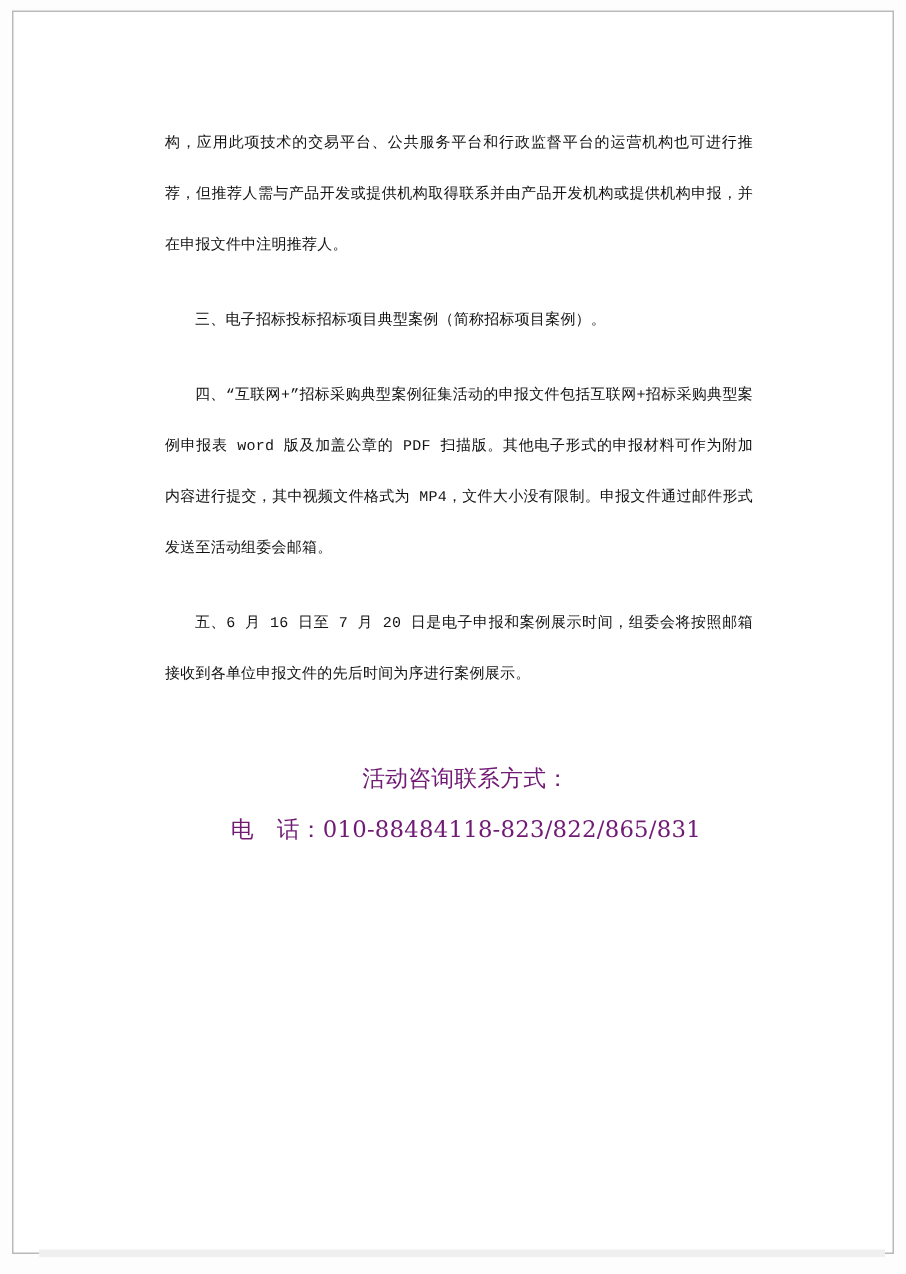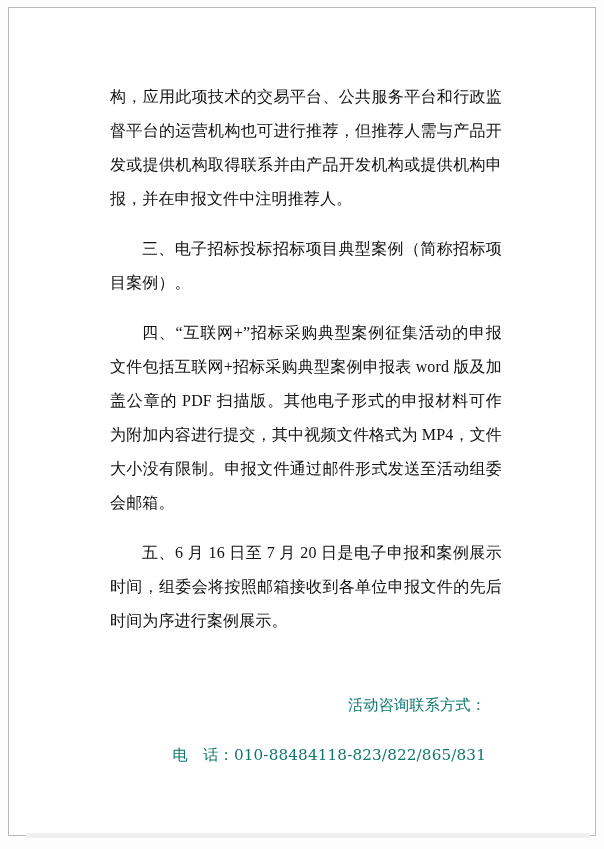--- a/index.html
+++ b/index.html
@@ -41,44 +41,44 @@
     background: #efefef;
   }
   .content {
     position: absolute;
     left: 101px;
     top: 72px;
     width: 392px;
   }
   p.para {
     margin: 0;
-    font-family: Liberation Serif, serif;
-    font-size: 16px;
+    font-family: Liberation Mono, monospace;
+    font-size: 10px;
     line-height: 34px;
     color: #121212;
     text-align: justify;
     text-justify: inter-character;
     letter-spacing: 0.15px;
     word-break: break-all;
     font-weight: 400;
   }
   p.indent {
     text-indent: 2em;
     margin-top: 16px;
   }
   .gap-block {
     height: 34px;
   }
   .contact-line {
-    margin: 16px;
+    margin: 0;
     font-family: "DejaVu Serif", "Liberation Serif", serif;
     font-size: 15.2px;
     line-height: 34px;
-    color: #0f766e;
-    text-align: right;
+    color: #701a75;
+    text-align: center;
     letter-spacing: 0.15px;
     text-indent: 0.6em;
   }
 </style>
 </head>
 <body>
 
 <div class="viewport">
   <div class="page">
     <div class="content">

